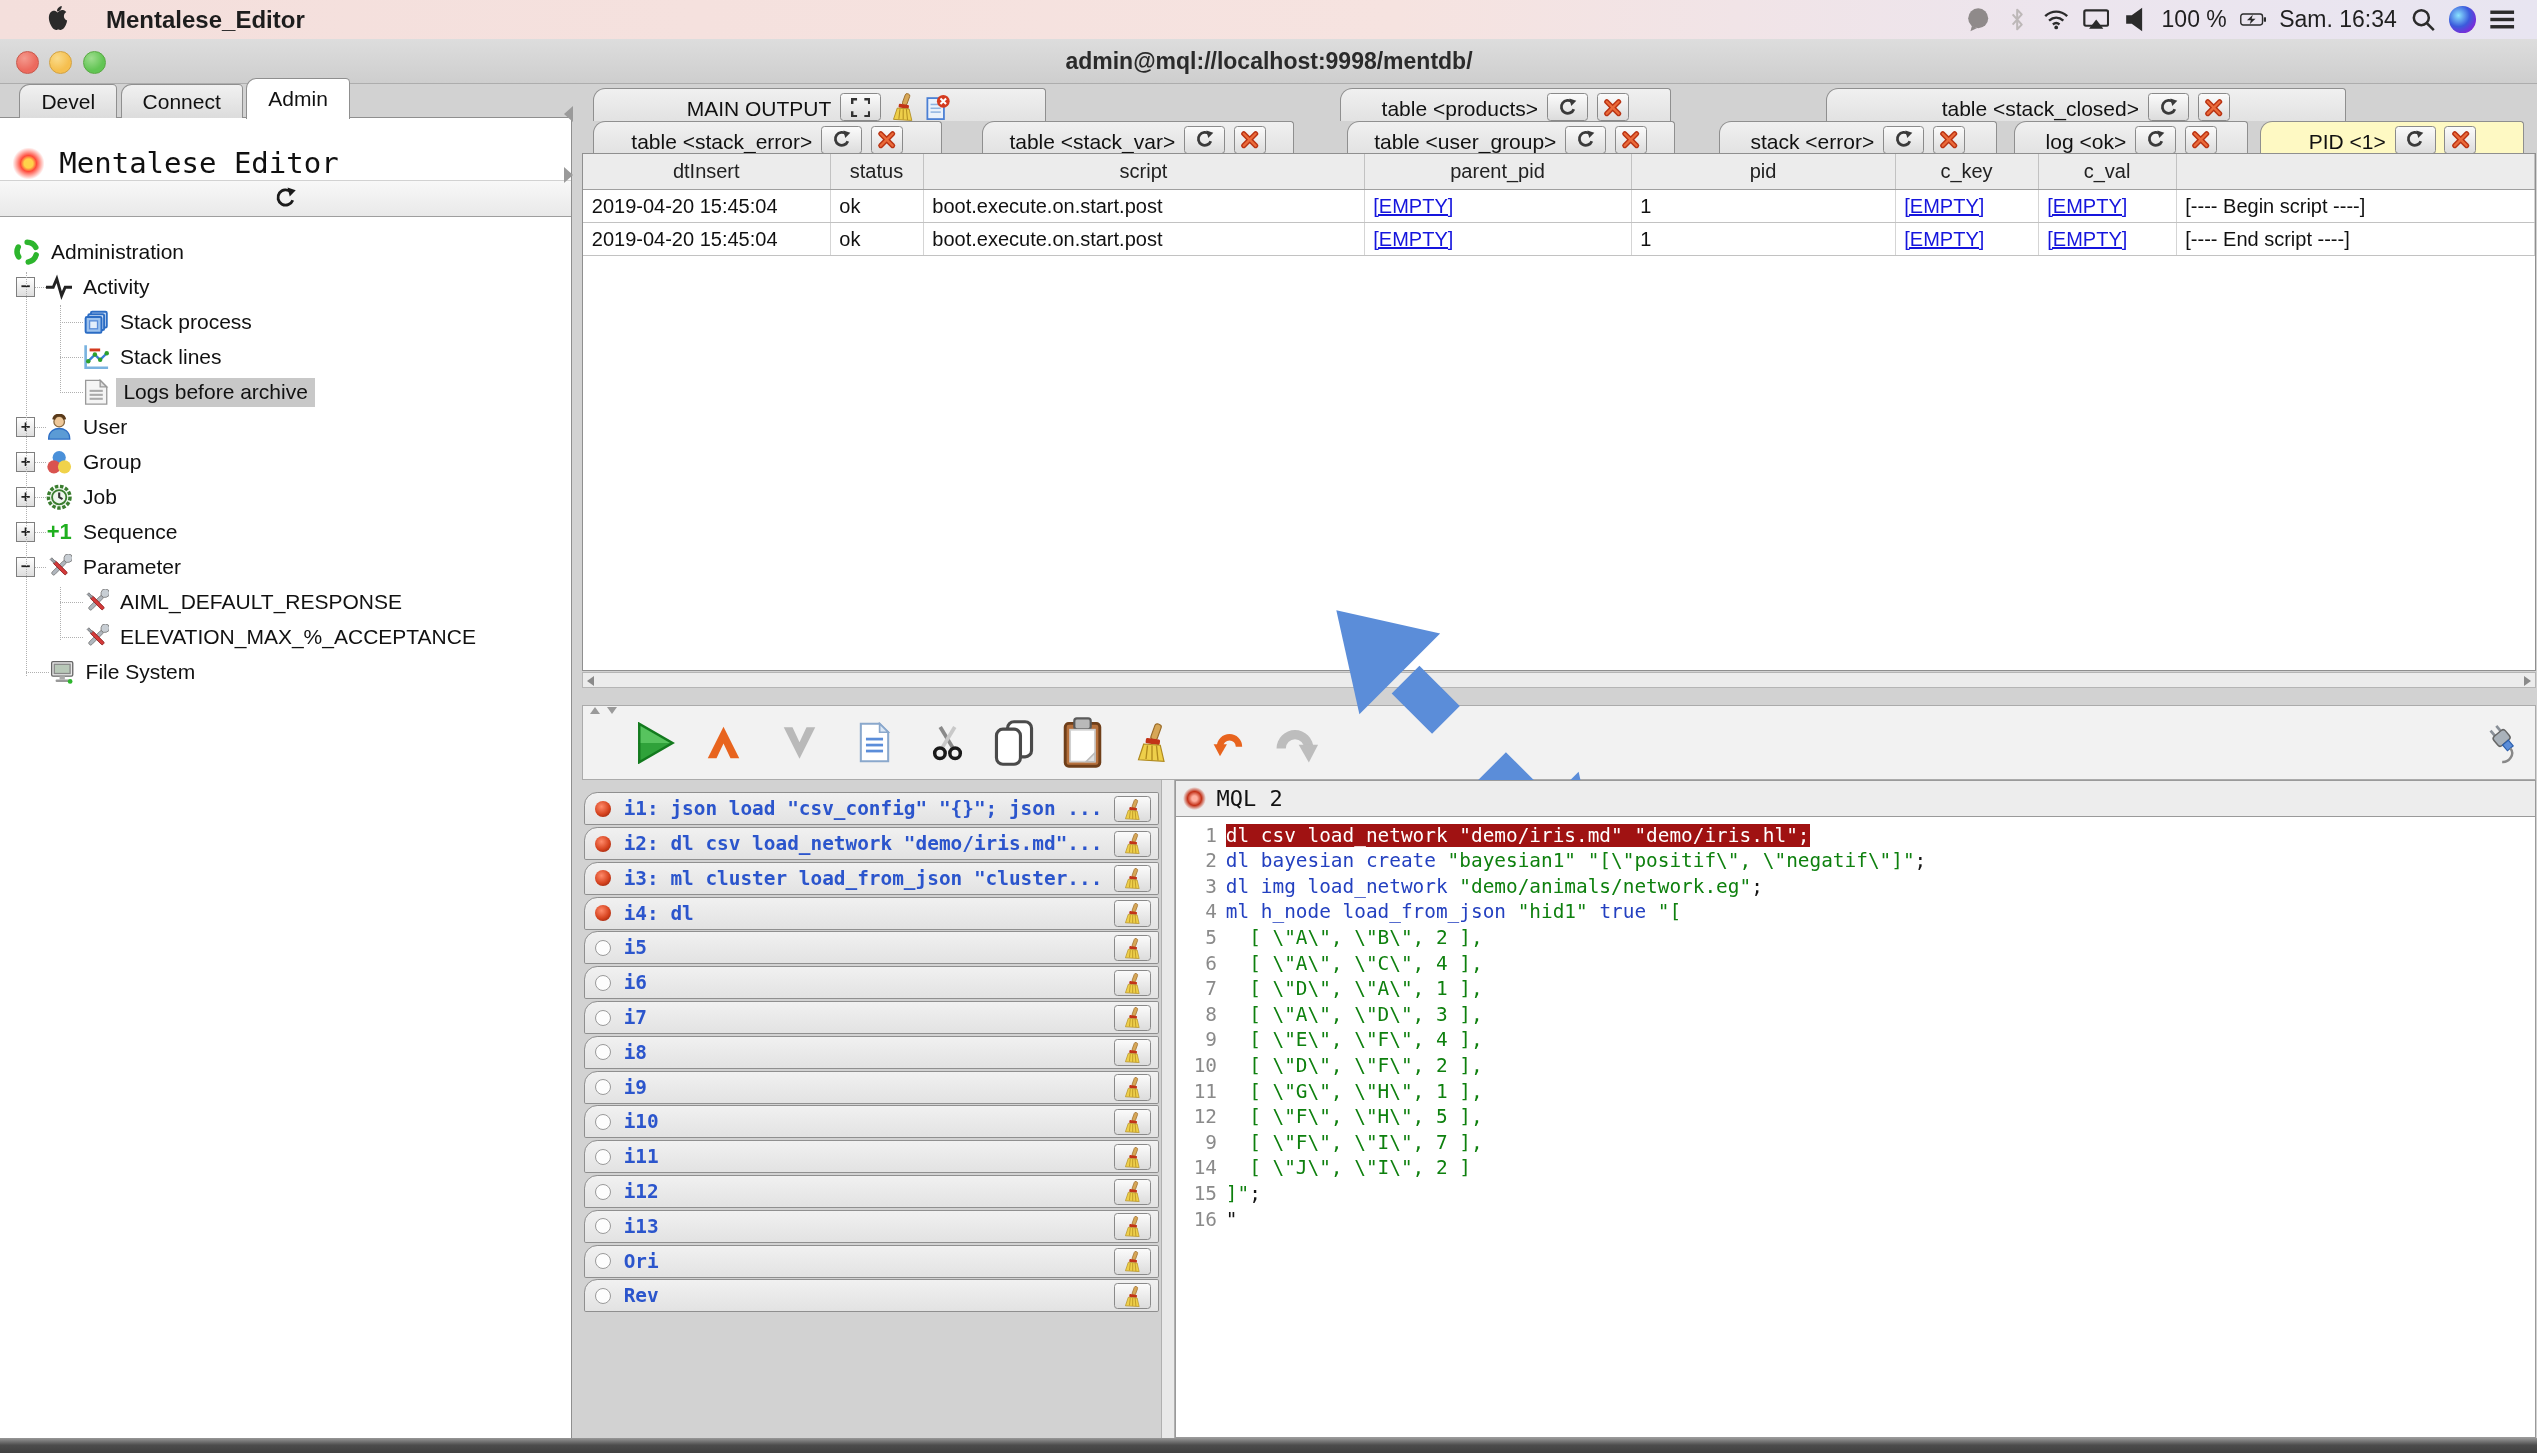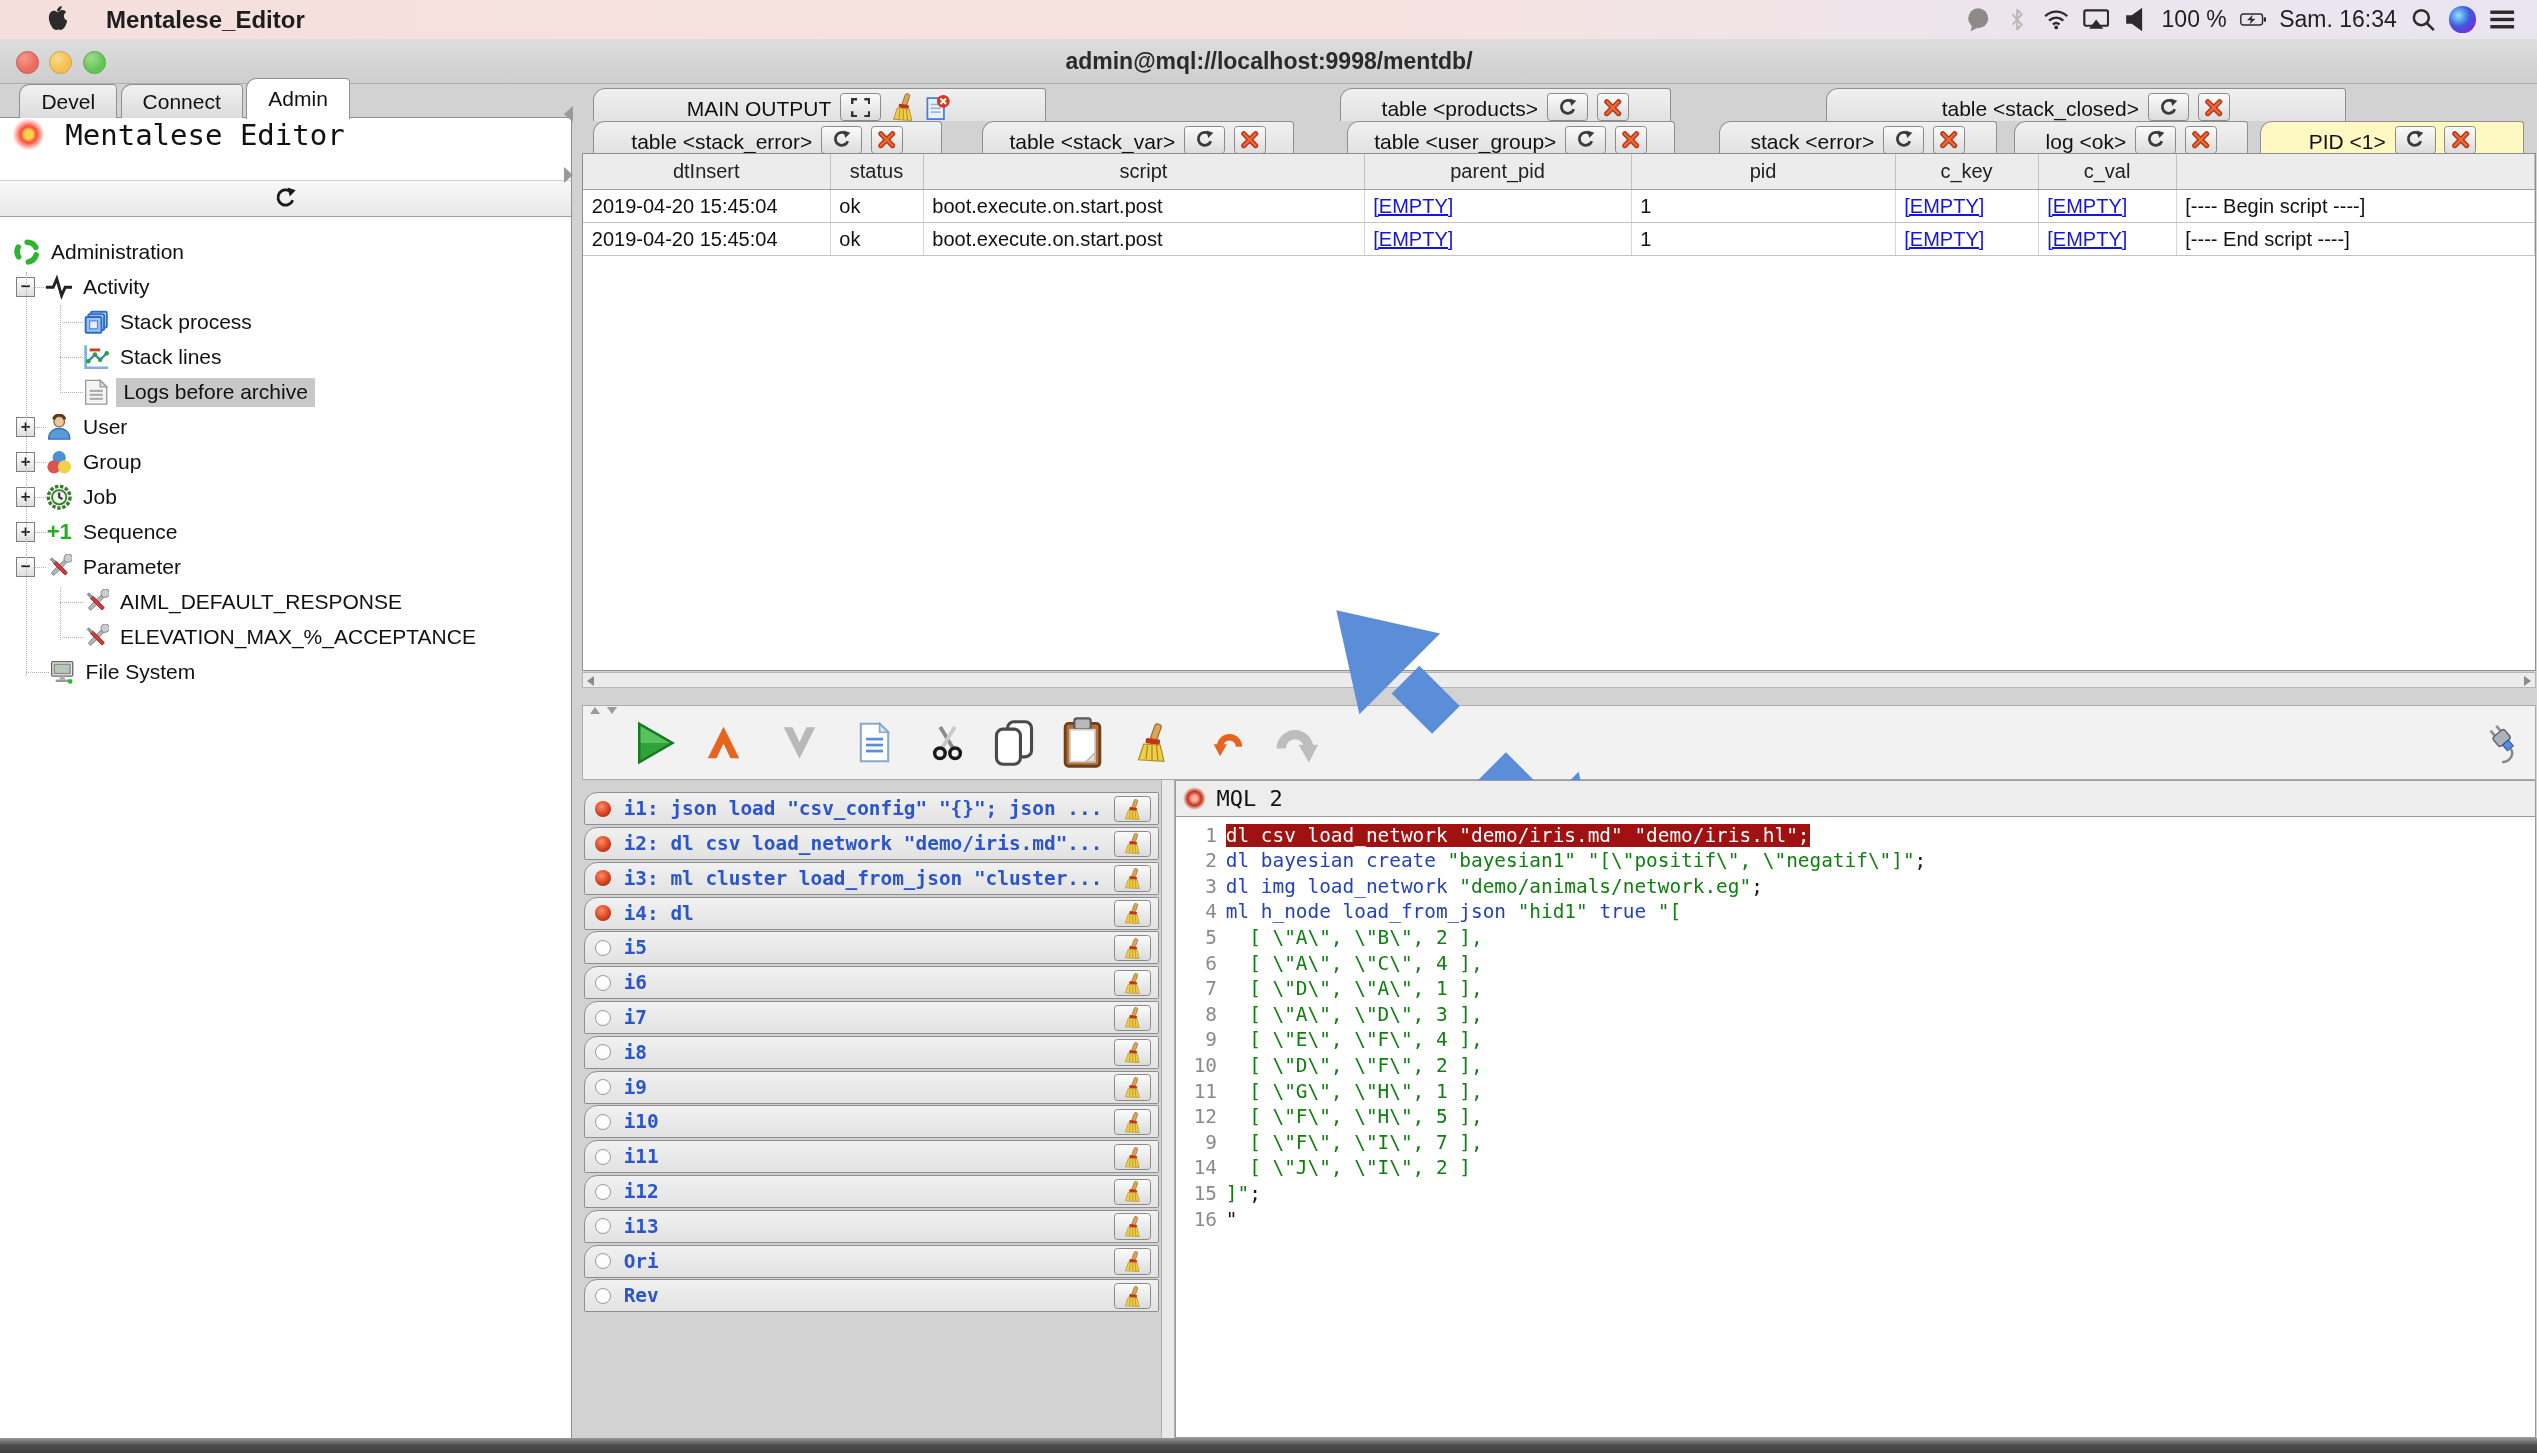--- a/index.html
+++ b/index.html
@@ -30,21 +30,21 @@
   #tl-zoom{left:83px;background:radial-gradient(circle at 35% 30%,#9fdd8f,#62c554 60%);border:0.9px solid #58a942;}
 
   
   #side-tabs{position:absolute;left:19.4px;top:78px;height:40px;display:flex;align-items:flex-end;gap:3.5px;z-index:5;}
   .stab{height:33px;padding:0 21px;display:flex;align-items:center;font-size:21px;color:#111;
     background:linear-gradient(#f1f1f1,#dcdcdc);border:0.9px solid #8f8f8f;border-bottom:none;
     border-radius:10.6px 4.4px 0 0;}
   .stab.active{height:40px;background:#fff;position:relative;z-index:6;margin-bottom:-0.9px;}
   #left-panel{position:absolute;left:0;top:117px;width:571px;bottom:0;background:#fff;
     border-top:0.9px solid #8f8f8f;border-right:0.9px solid #8f8f8f;}
-  #brand-bar{height:62px;display:flex;align-items:flex-start;gap:6px;}
+  #brand-bar{height:62px;display:flex;align-items:flex-end;}
   #brand-dot{width:33px;height:33px;margin-left:12.3px;border-radius:50%;
     background:radial-gradient(circle,#ffd24a 0 4.4px,#ff4a3a 8px,rgba(255,74,58,.45) 12.3px,rgba(255,74,58,0) 16px);}
   #brand-text{margin-left:14px;font-family:"DejaVu Sans Mono",monospace;font-size:29px;color:#101010;}
   #refresh-bar{height:35px;background:linear-gradient(#f8f8f8,#e9e9e9);
     border-top:0.9px solid #d2d2d2;border-bottom:0.9px solid #9e9e9e;display:flex;align-items:center;justify-content:center;}
   #refresh-bar .ic{width:23px;height:23px;}
   #tree{position:relative;padding-top:17.6px;}
   .vline{position:absolute;border-left:1.8px dotted #b0b0b0;width:0;}
   .trow{height:35px;display:flex;align-items:center;font-size:21px;color:#111;}
   .trow .expbox{width:19.4px;height:19.4px;box-sizing:border-box;border:0.9px solid #7f7f7f;

